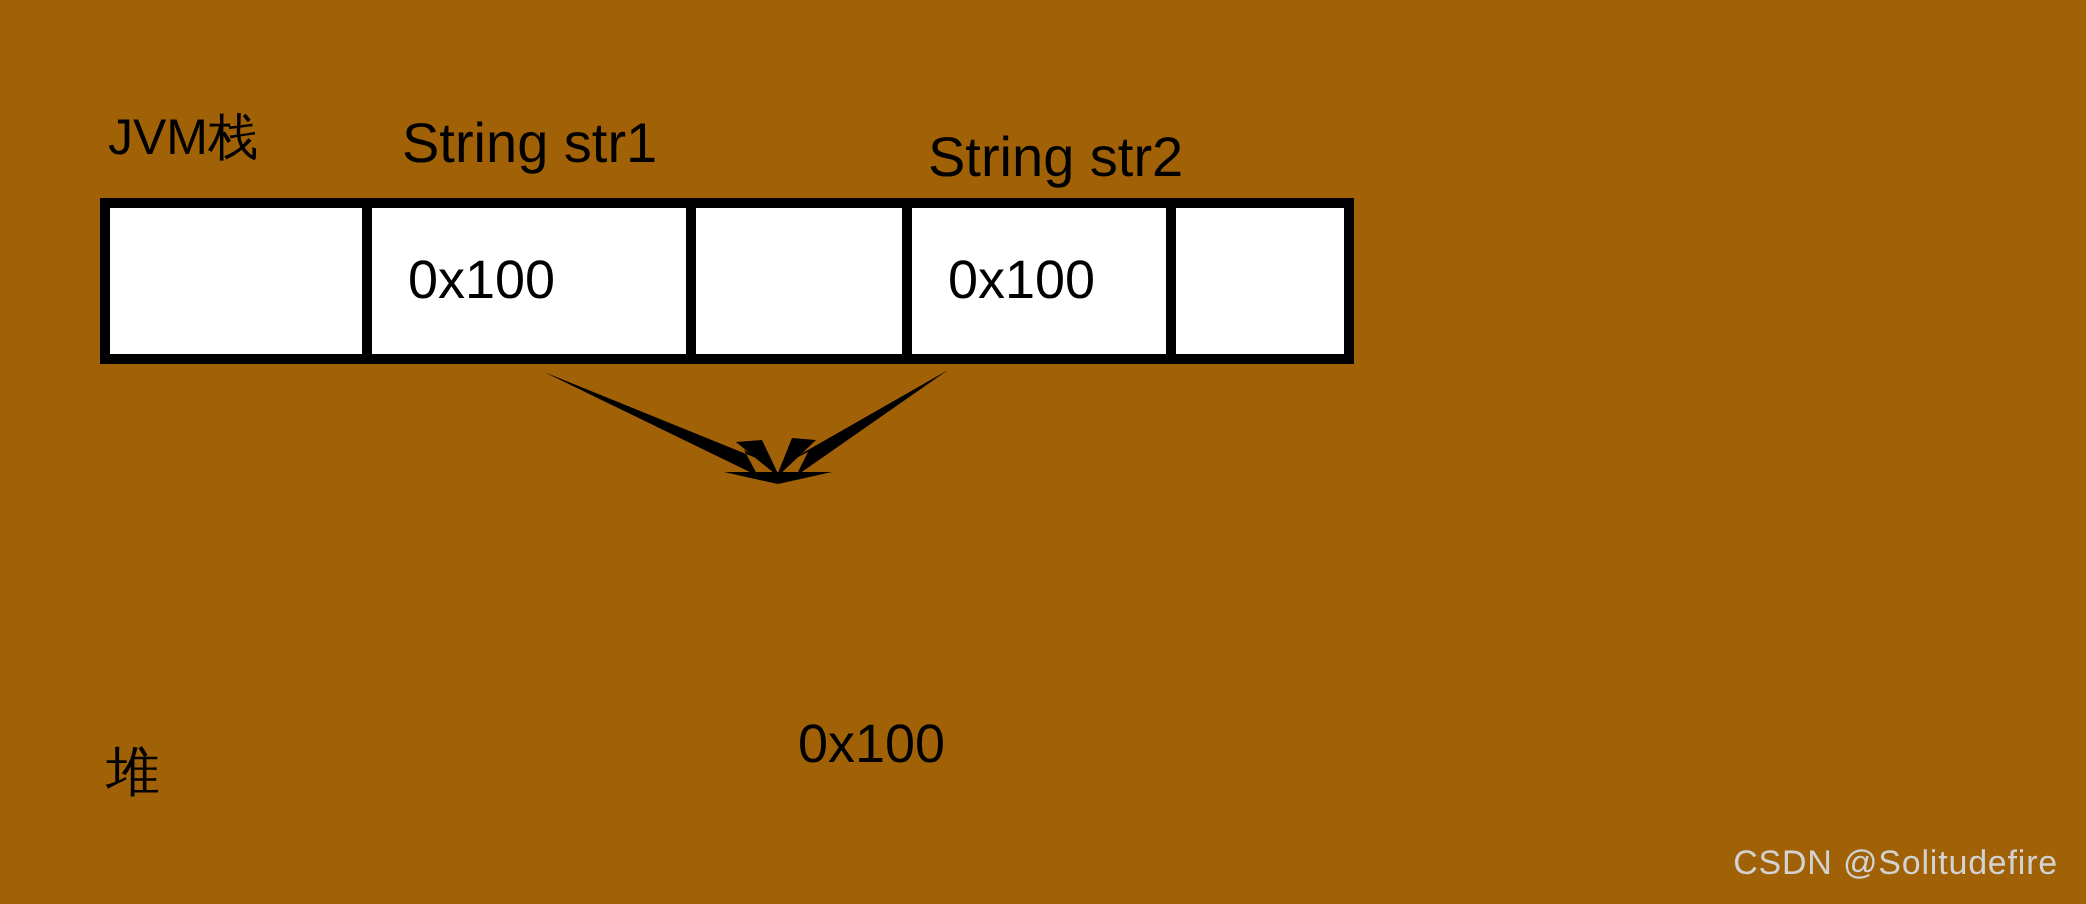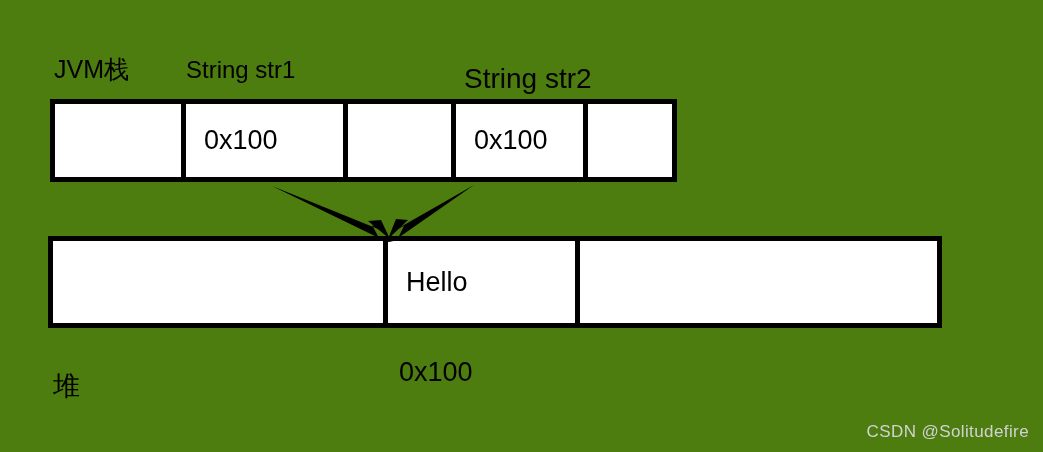--- a/index.html
+++ b/index.html
@@ -8,33 +8,33 @@
     background: #ffffff;
   }
   body {
     font-family: "Liberation Sans", "DejaVu Sans", sans-serif;
     color: #000000;
   }
   #canvas {
     position: relative;
     width: 1043px;
     height: 452px;
-    background: #4d7c0f;
+    background: #a16207;
     overflow: hidden;
   }
 
   
   .label {
     position: absolute;
     white-space: nowrap;
     line-height: 1;
     color: #000;
   }
   .label-jvm      { left: 54px;  top: 57px;  font-size: 25px; }
-  .label-str1     { left: 186px; top: 58px;  font-size: 24px; }
+  .label-str1     { left: 201px; top: 58px;  font-size: 28px; }
   .label-str2     { left: 464px; top: 54px;  font-size: 28px; margin-top: 11px; }
   .label-heap     { left: 53px;  top: 373px; font-size: 27px; }
   .label-heapaddr { left: 399px; top: 359px; font-size: 27px; }
 
   
   .mem-row {
     position: absolute;
     display: flex;
     box-sizing: border-box;
     background: #ffffff;
@@ -94,25 +94,20 @@
   <div class="label label-str2">String str2</div>
 
   <div class="mem-row" id="stack-row">
     <div class="mem-cell" style="width:131px"></div>
     <div class="mem-cell" style="width:162px">0x100</div>
     <div class="mem-cell" style="width:108px"></div>
     <div class="mem-cell" style="width:132px">0x100</div>
     <div class="mem-cell" style="width:84px"></div>
   </div>
 
-  <div class="mem-row" id="heap-row">
-    <div class="mem-cell" style="width:335px"></div>
-    <div class="mem-cell" style="width:192px">Hello</div>
-    <div class="mem-cell" style="width:357px"></div>
-  </div>
 
   <div class="label label-heapaddr">0x100</div>
 
   <div class="label label-heap">堆</div>
 
   <svg id="arrow-layer" viewBox="0 0 1043 452">
 
     <g>
       <path d="M 272,186 L 388,233 L 372,225 L 379,238 Z" fill="#000000"></path>
       <polygon points="390,239 368,221 381,220" fill="#000000"></polygon>

